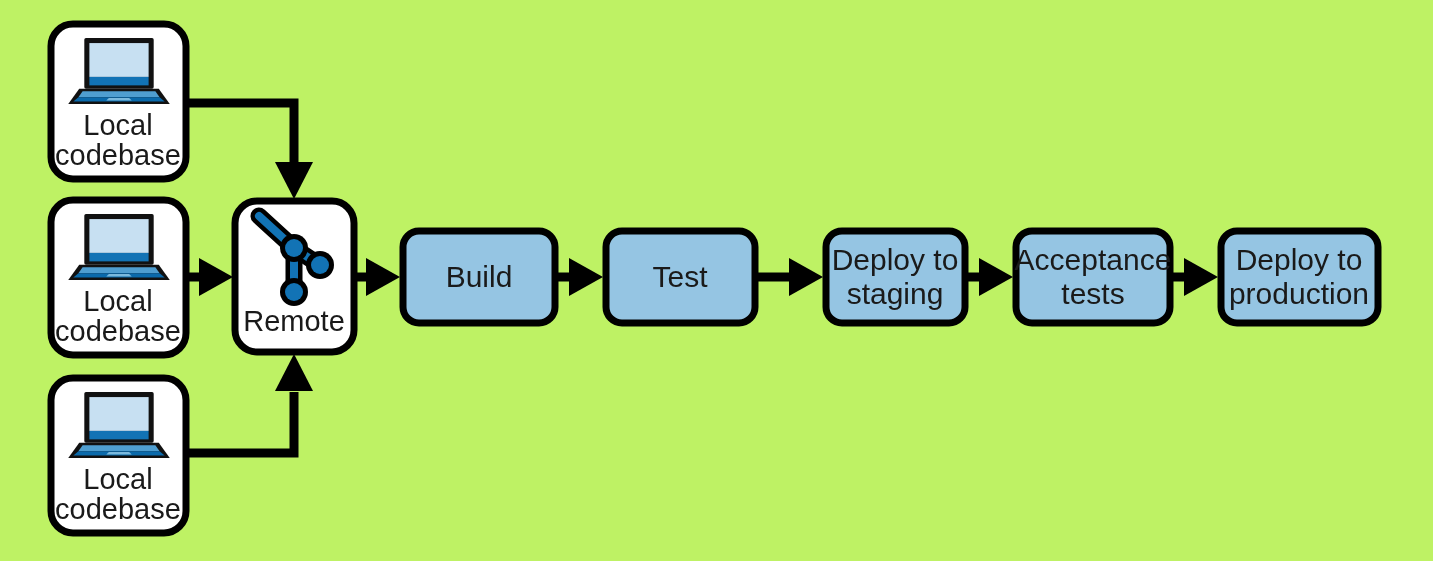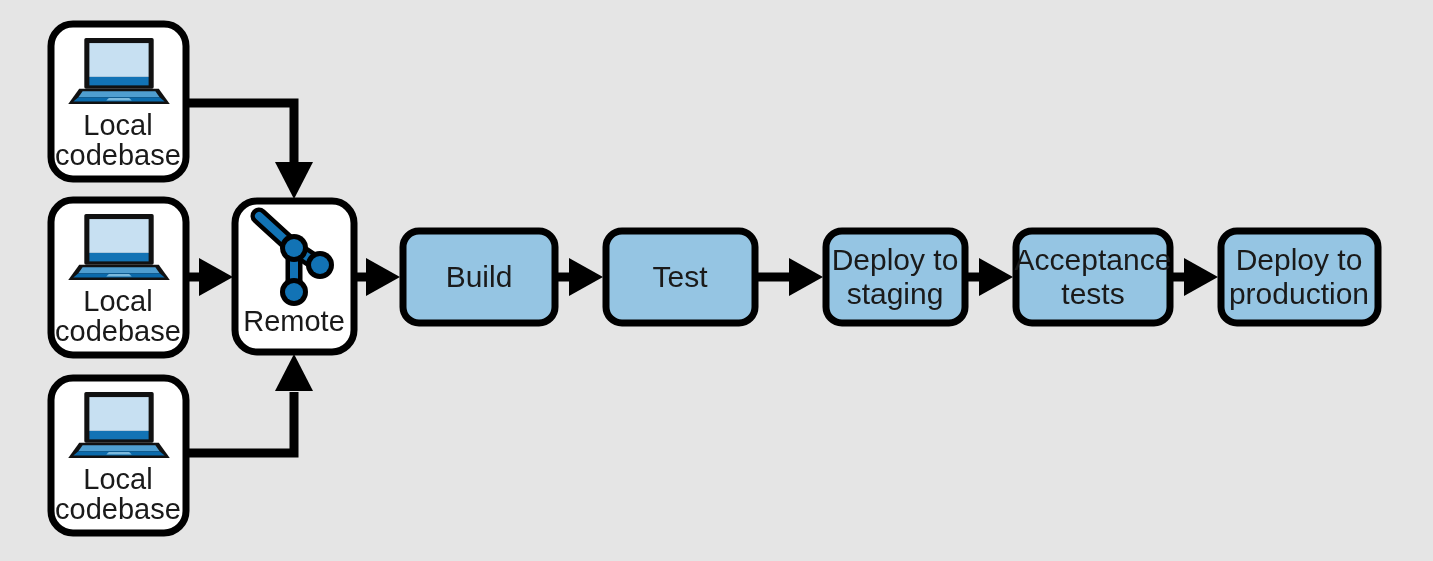--- a/index.html
+++ b/index.html
@@ -10,21 +10,21 @@
   body {
     width: 1433px;
     height: 561px;
     font-family: "Liberation Sans", sans-serif;
     overflow: hidden;
   }
   #diagram-root {
     position: relative;
     width: 1433px;
     height: 561px;
-    background: #e5e5e5;
+    background: #bef264;
   }
   svg.diagram {
     display: block;
     width: 1433px;
     height: 561px;
   }
   .node-shape-white {
     fill: #ffffff;
     stroke: #000000;
     stroke-width: 7;

